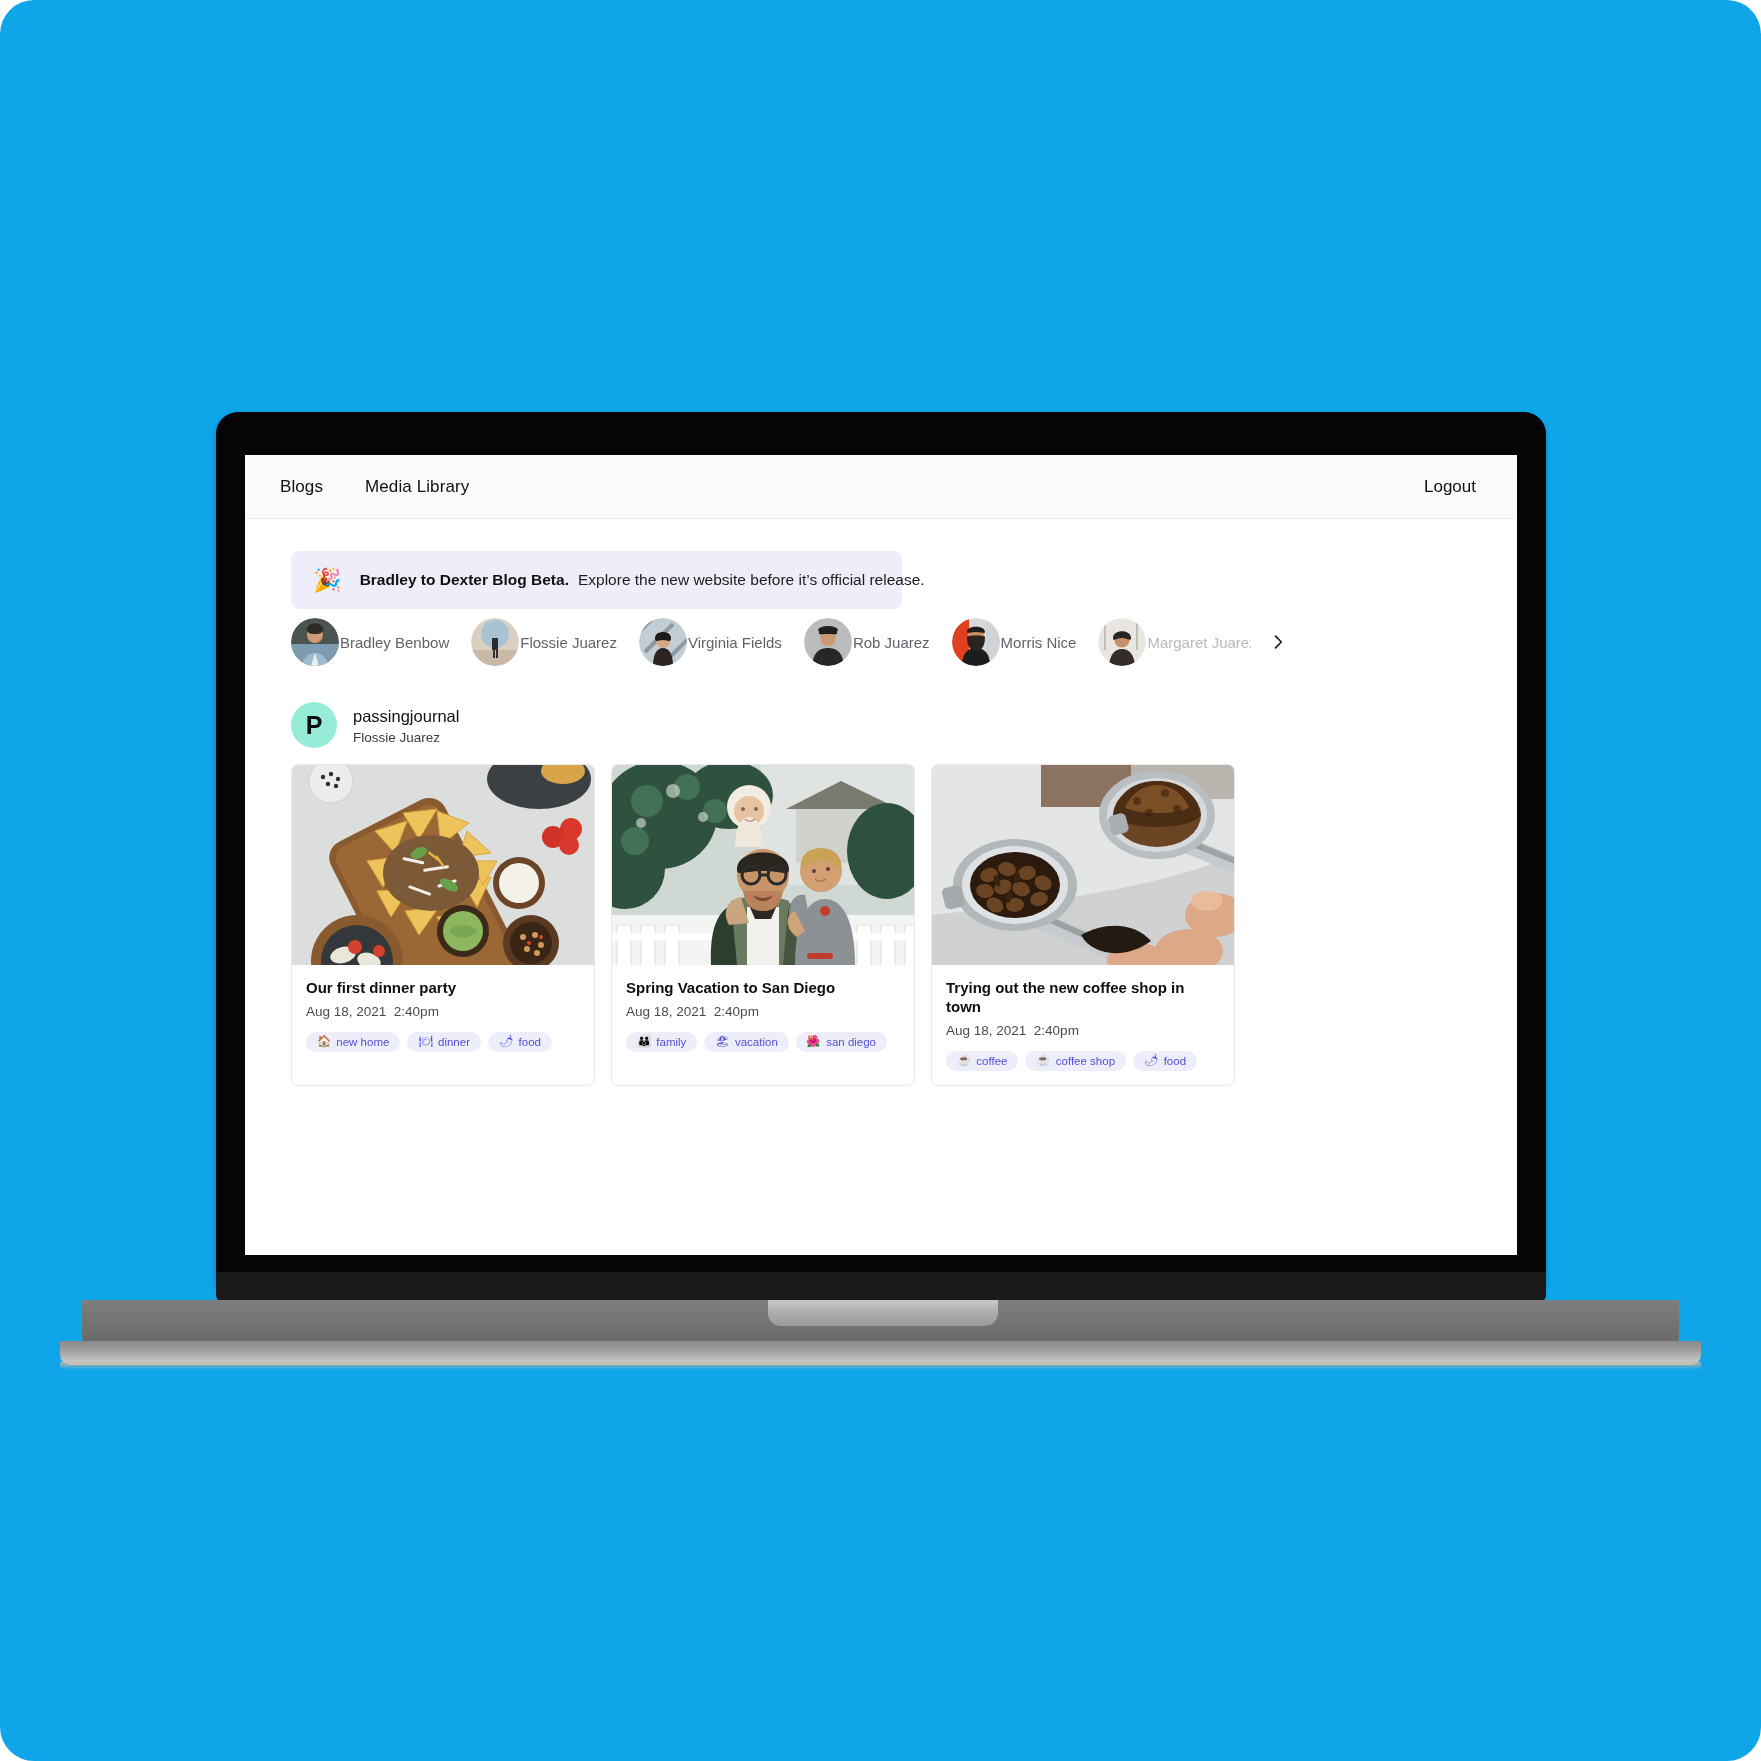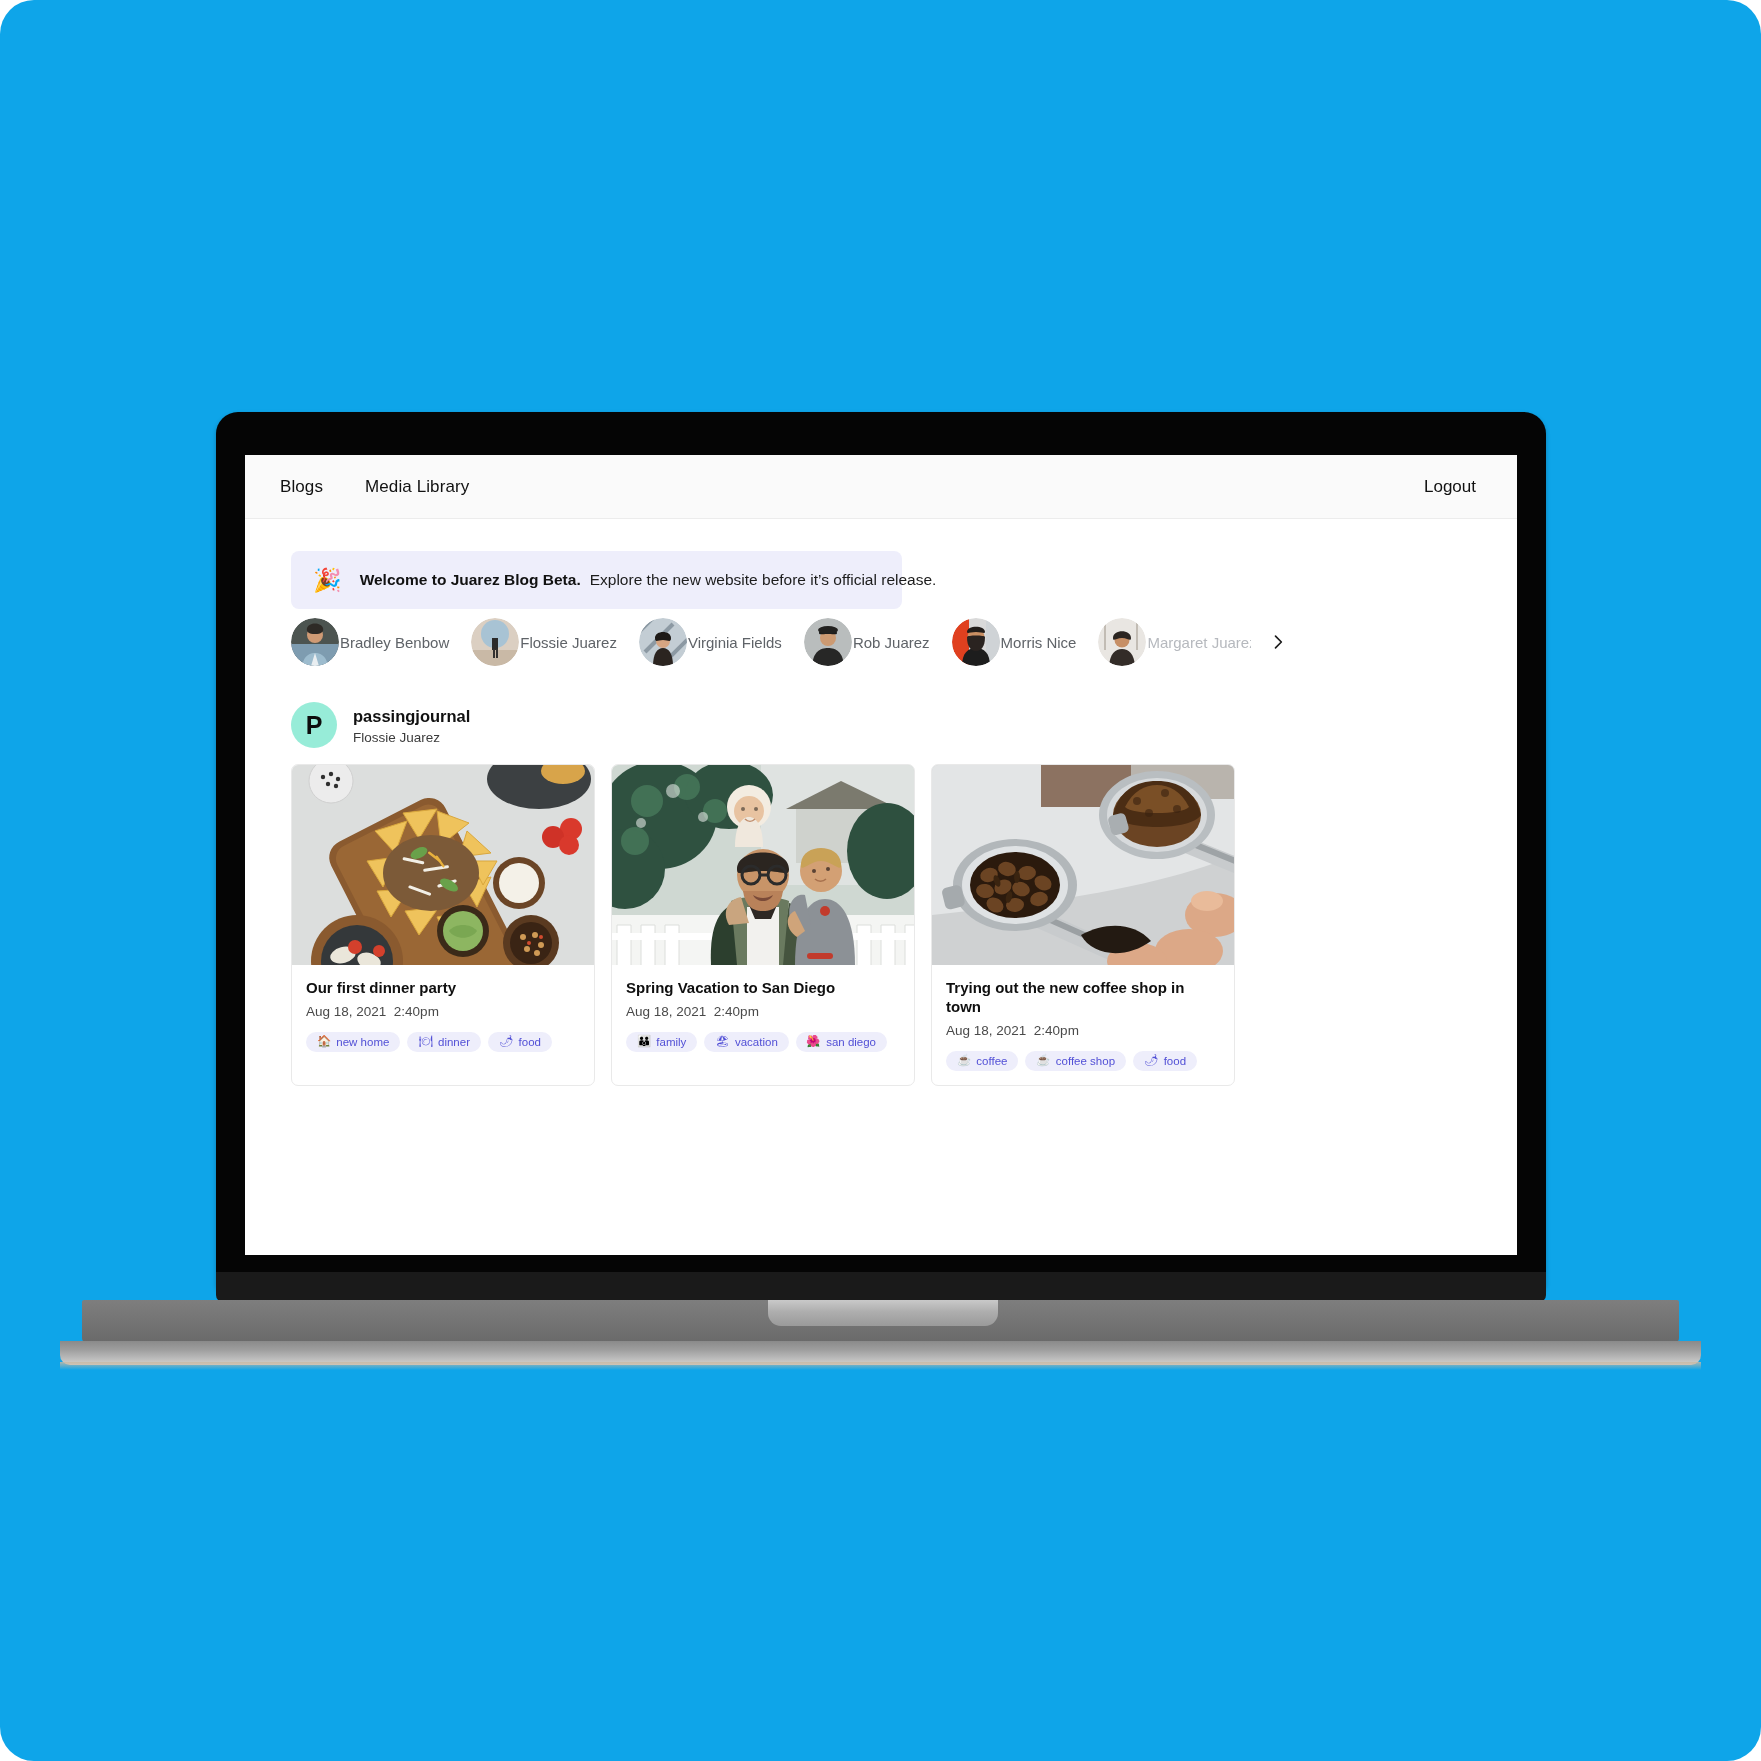--- a/index.html
+++ b/index.html
@@ -153,21 +153,21 @@
   .blog-head {
     margin-top: 36px;
     display: flex; align-items: center; gap: 16px;
   }
   .blog-avatar {
     width: 46px; height: 46px; border-radius: 50%;
     background: #97ecd8;
     display: flex; align-items: center; justify-content: center;
     font-size: 25px; font-weight: 700; color: #0d0d0d;
   }
-  .blog-title { font-size: 16.5px; font-weight: 700; color: #111; line-height: 1.35; }
+  .blog-title { font-size: 16.5px; font-weight: 400; color: #111; line-height: 1.35; }
   .blog-author { font-size: 13.5px; color: #3c3c3c; margin-top: 3px; }
 
   .cards { margin-top: 16px; display: flex; gap: 16px; }
   .card {
     width: 304px;
     background: #fff;
     border: 1px solid #e9e9e9;
     border-radius: 7px;
     overflow: hidden;
     cursor: pointer;
@@ -211,21 +211,21 @@
           </div>
           <div class="nav-spacer"></div>
           <span class="logout">Logout</span>
         </div>
 
         <div class="content">
 
           <div class="banner">
             <span class="banner-emoji">🎉</span>
             <span class="banner-text">
-              <b>Welcome to Juarez Blog Beta.</b><span class="sep"></span><span class="sub">Explore the new website before it’s official release.</span>
+              <b>Bradley to Dexter Blog Beta.</b><span class="sep"></span><span class="sub">Explore the new website before it’s official release.</span>
             </span>
           </div>
 
           <div class="authors-row">
             <div class="authors-clip">
 
               <div class="author">
                 <div class="avatar">
                   <svg viewBox="0 0 48 48" width="48" height="48">
                     <defs>

